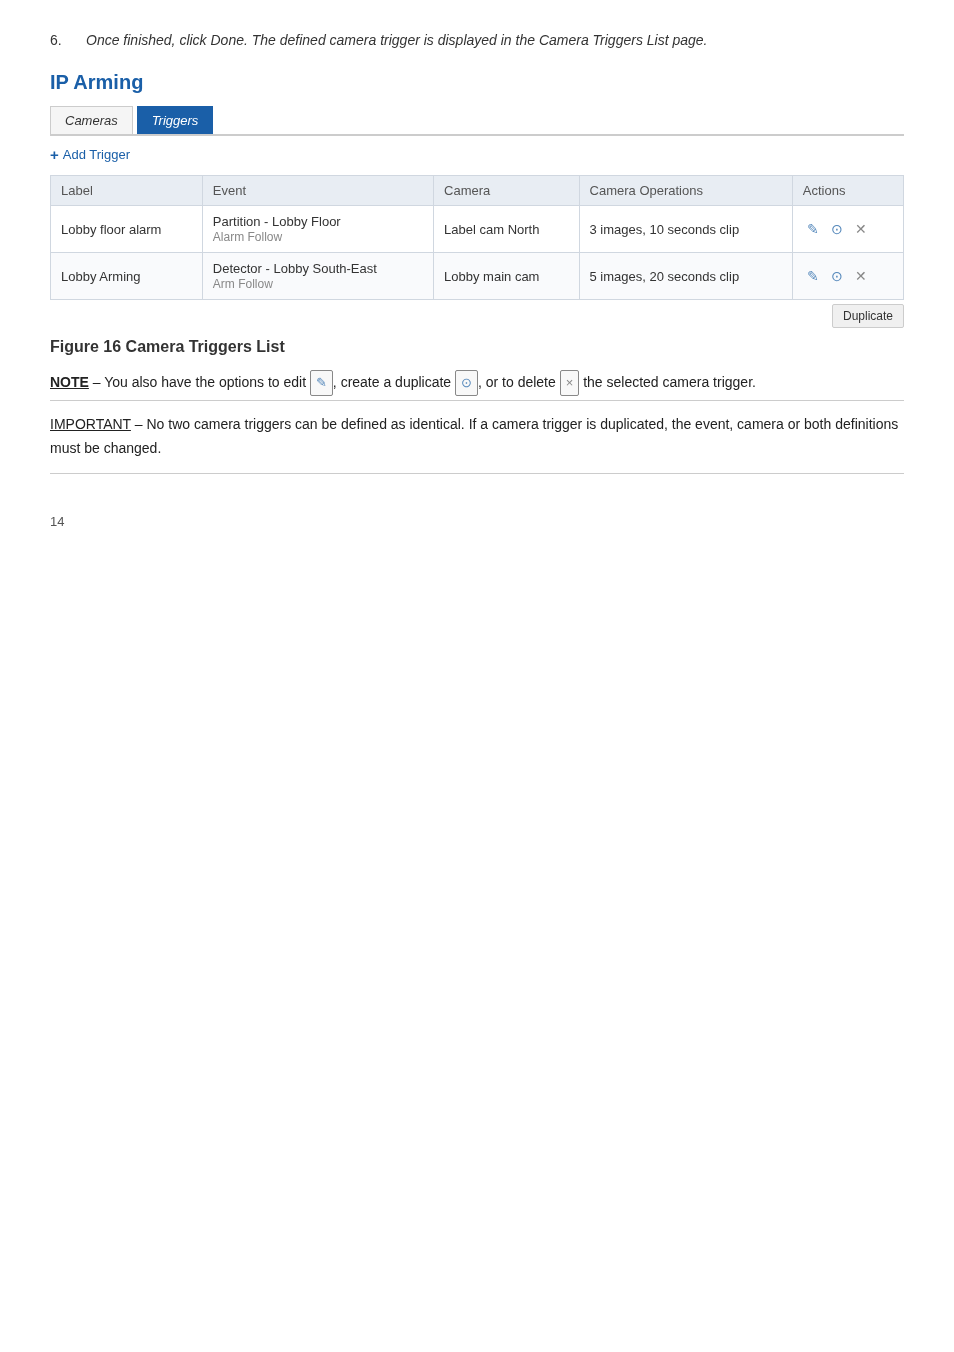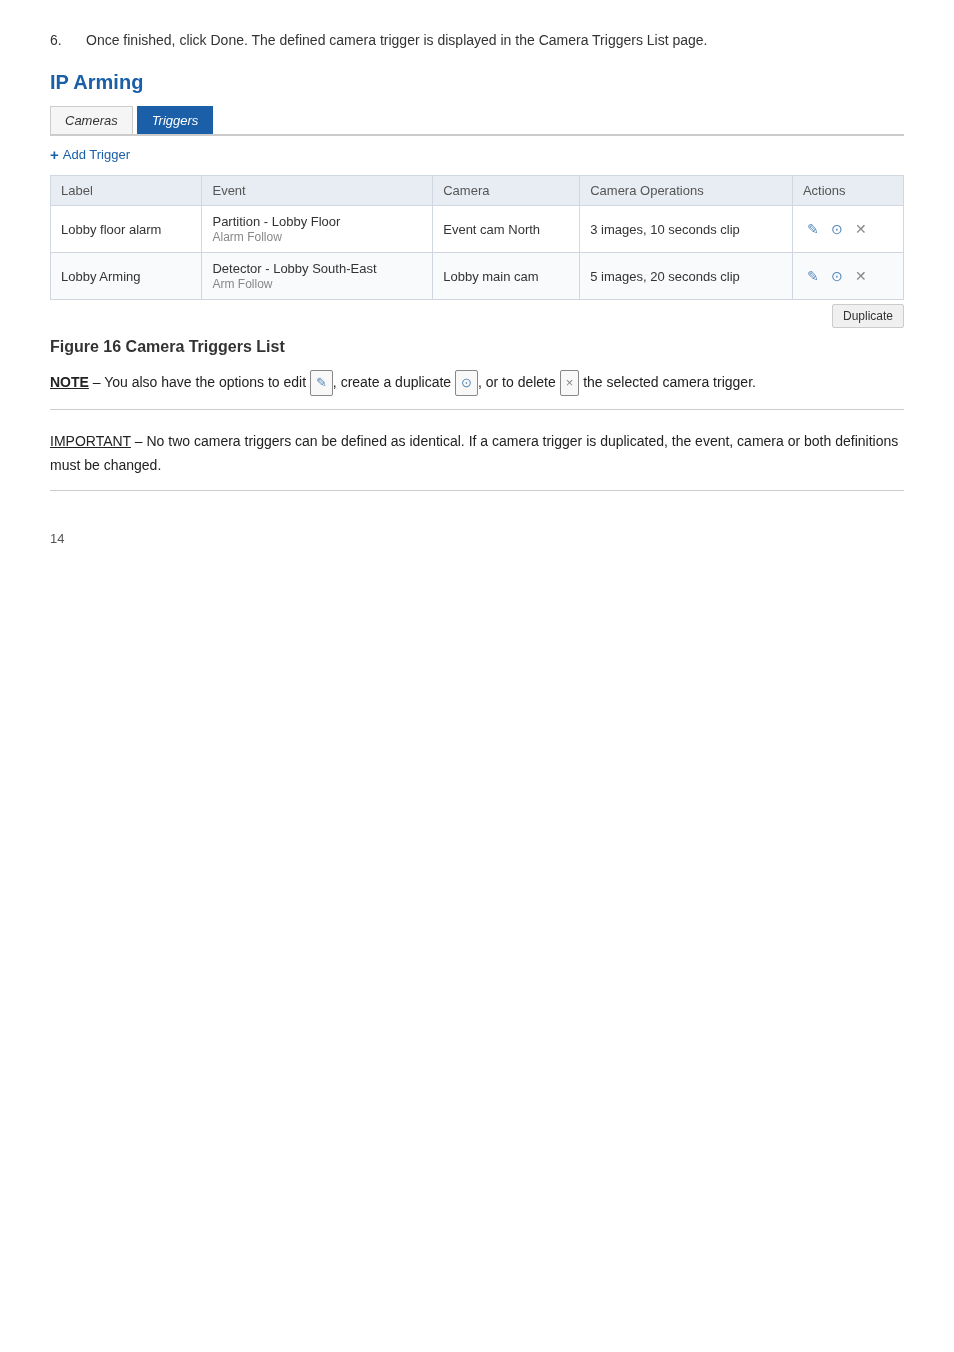--- a/index.html
+++ b/index.html
@@ -19,20 +19,21 @@
       gap: 16px;
       margin-bottom: 20px;
       line-height: 1.5;
     }
     .step-num {
       font-size: 14px;
       min-width: 20px;
     }
     .step-body {
       font-size: 14px;
+      font-style: italic;
     }
 
     
     .section-title {
       font-size: 20px;
       font-weight: bold;
       color: #1a5fa8;
       margin-bottom: 12px;
     }
 
@@ -137,25 +138,25 @@
 
     
     .fig-caption {
       font-size: 16px;
       font-weight: bold;
       margin: 10px 0 14px 0;
     }
 
     
     .note-block {
-      margin-bottom: 20px;
+      margin-bottom: 12px;
       font-size: 14px;
       line-height: 1.7;
       color: #222;
-      padding-bottom: 13px;
+      padding-bottom: 4px;
       border-bottom: 1px solid #ccc;
     }
     .note-label {
       font-weight: bold;
       text-decoration: underline;
     }
     .inline-icon-box {
       display: inline-block;
       border: 1px solid #888;
       padding: 1px 5px;
@@ -228,21 +229,21 @@
     </tr>
   </thead>
   <tbody>
 
     <tr>
       <td>Lobby floor alarm</td>
       <td>
         <span>Partition - Lobby Floor</span><br>
         <span class="event-sub">Alarm Follow</span>
       </td>
-      <td>Event cam North</td>
+      <td>Label cam North</td>
       <td>3 images, 10 seconds clip</td>
       <td>
         <div class="actions-cell">
           <span class="action-icon edit-icon">✎</span>
           <span class="action-icon dup-icon">⊙</span>
           <span class="action-icon del-icon">✕</span>
         </div>
       </td>
     </tr>
 

